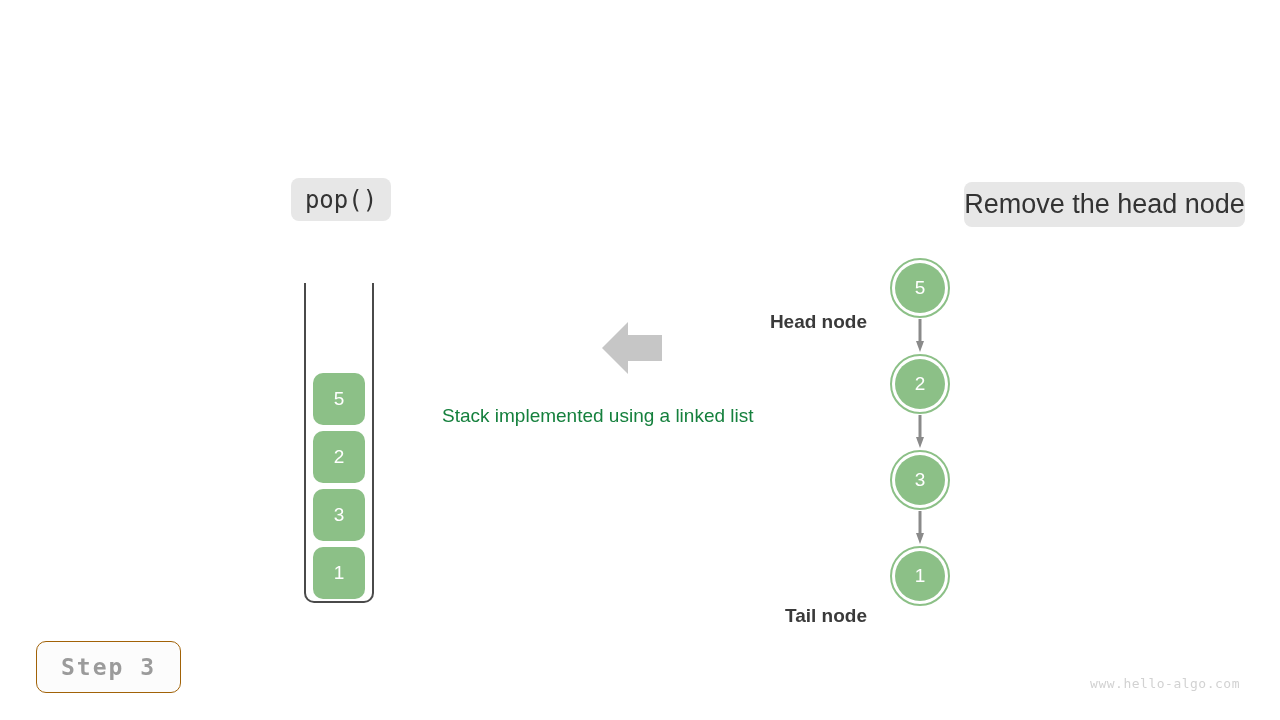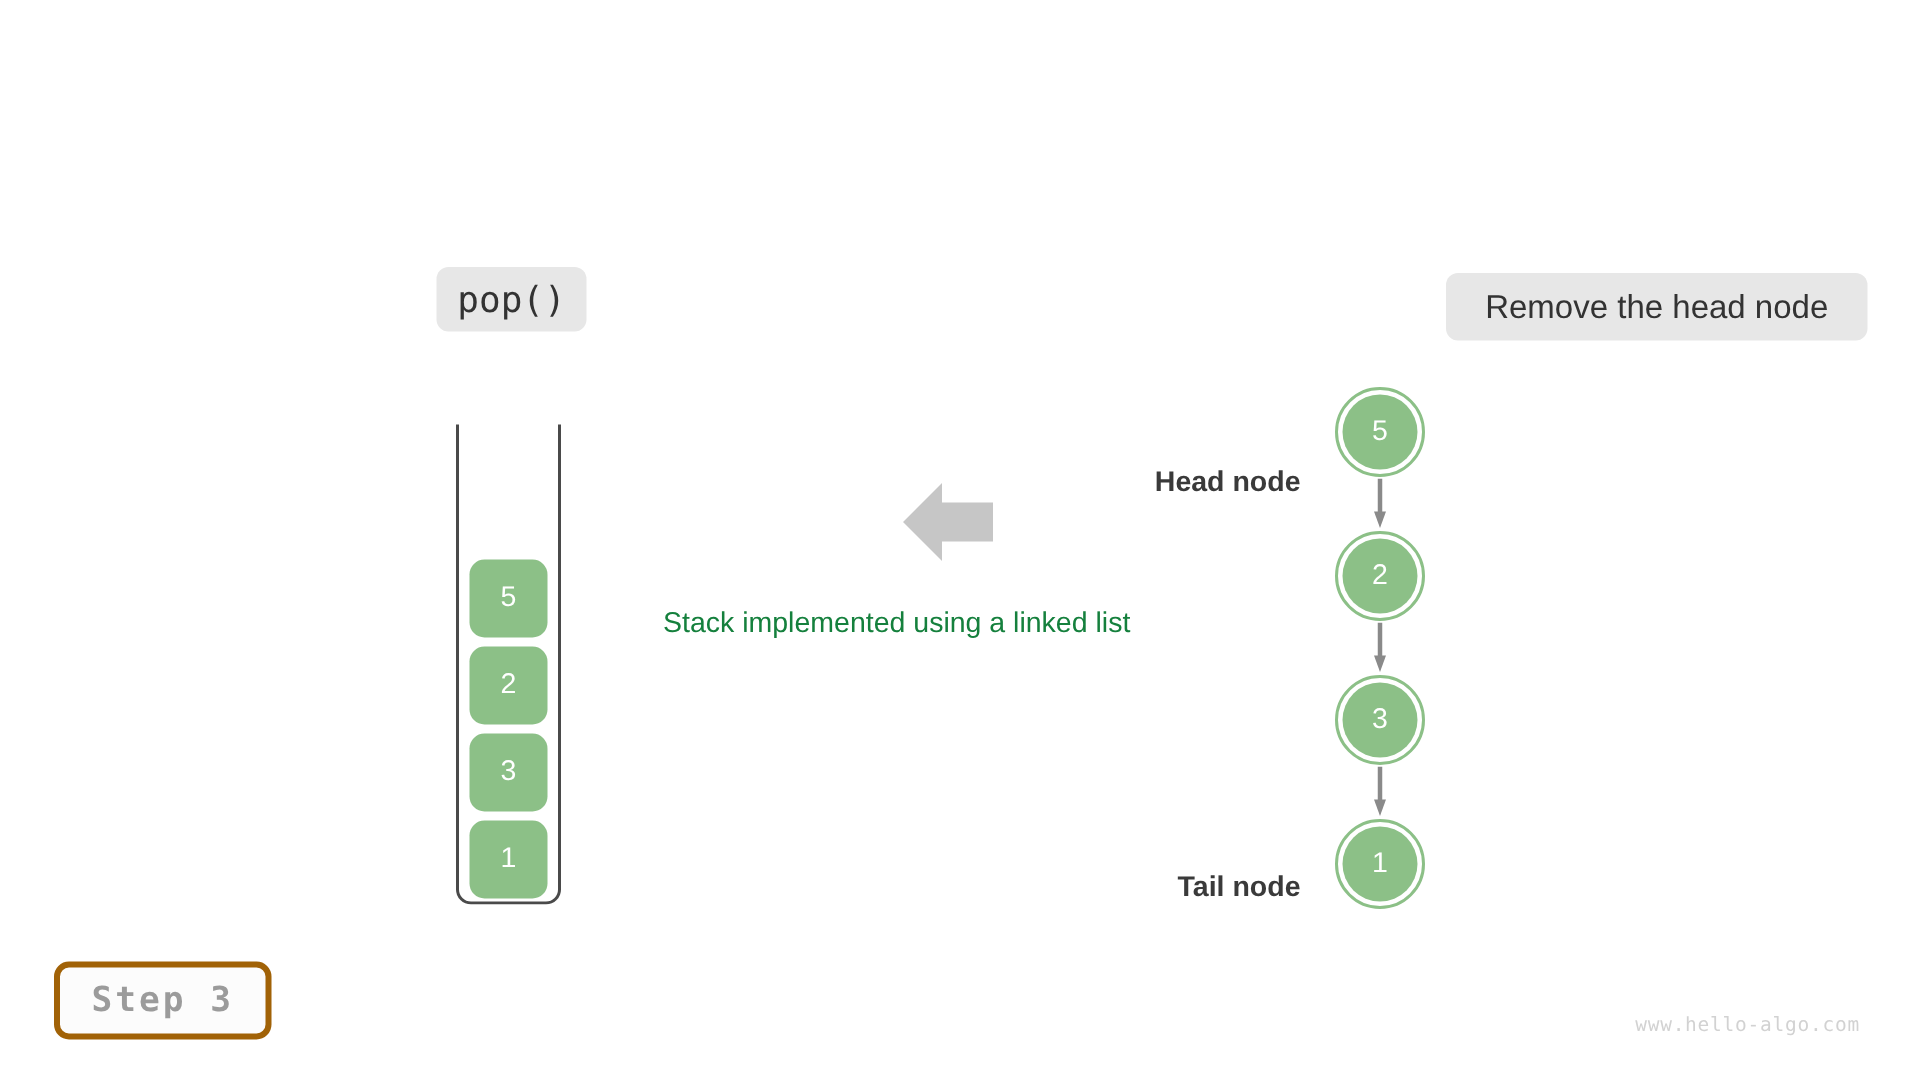--- a/index.html
+++ b/index.html
@@ -33,32 +33,32 @@
     height: 43px;
     font-family: "DejaVu Sans Mono", "Liberation Mono", monospace;
     font-size: 24px;
     letter-spacing: 0px;
   }
   #action-badge {
     left: 964px;
     top: 182px;
     width: 281px;
     height: 45px;
-    font-size: 22px;
+    font-size: 27px;
     text-align: center;
   }
 
   #step-badge {
     position: absolute;
     left: 36px;
     top: 641px;
     width: 145px;
     height: 52px;
     background: #fcfcfc;
-    border: 4px solid #a16207;
+    border: 1px solid #a16207;
     border-radius: 10px;
     display: flex;
     align-items: center;
     justify-content: center;
     font-family: "DejaVu Sans Mono", "Liberation Mono", monospace;
     font-size: 23px;
     font-weight: bold;
     color: #9b9b9b;
     letter-spacing: 2px;
     box-sizing: border-box;
@@ -275,19 +275,19 @@
   </div>
   <div class="ll-node" style="top:288px;">
     <div class="ll-ring"></div>
     <div class="ll-core">
       <span>1</span>
     </div>
   </div>
 </div>
 
 <div class="ll-tag" style="left:757px; top:278px; width:110px;">Head node</div>
-<div class="ll-tag" style="left:757px; top:548px; width:110px;">Tail node</div>
+<div class="ll-tag" style="left:757px; top:572px; width:110px;">Tail node</div>
 
 <div id="step-badge">
   <span>Step 3</span>
 </div>
 
 <div id="watermark">www.hello-algo.com</div>
 
 </body></html>

